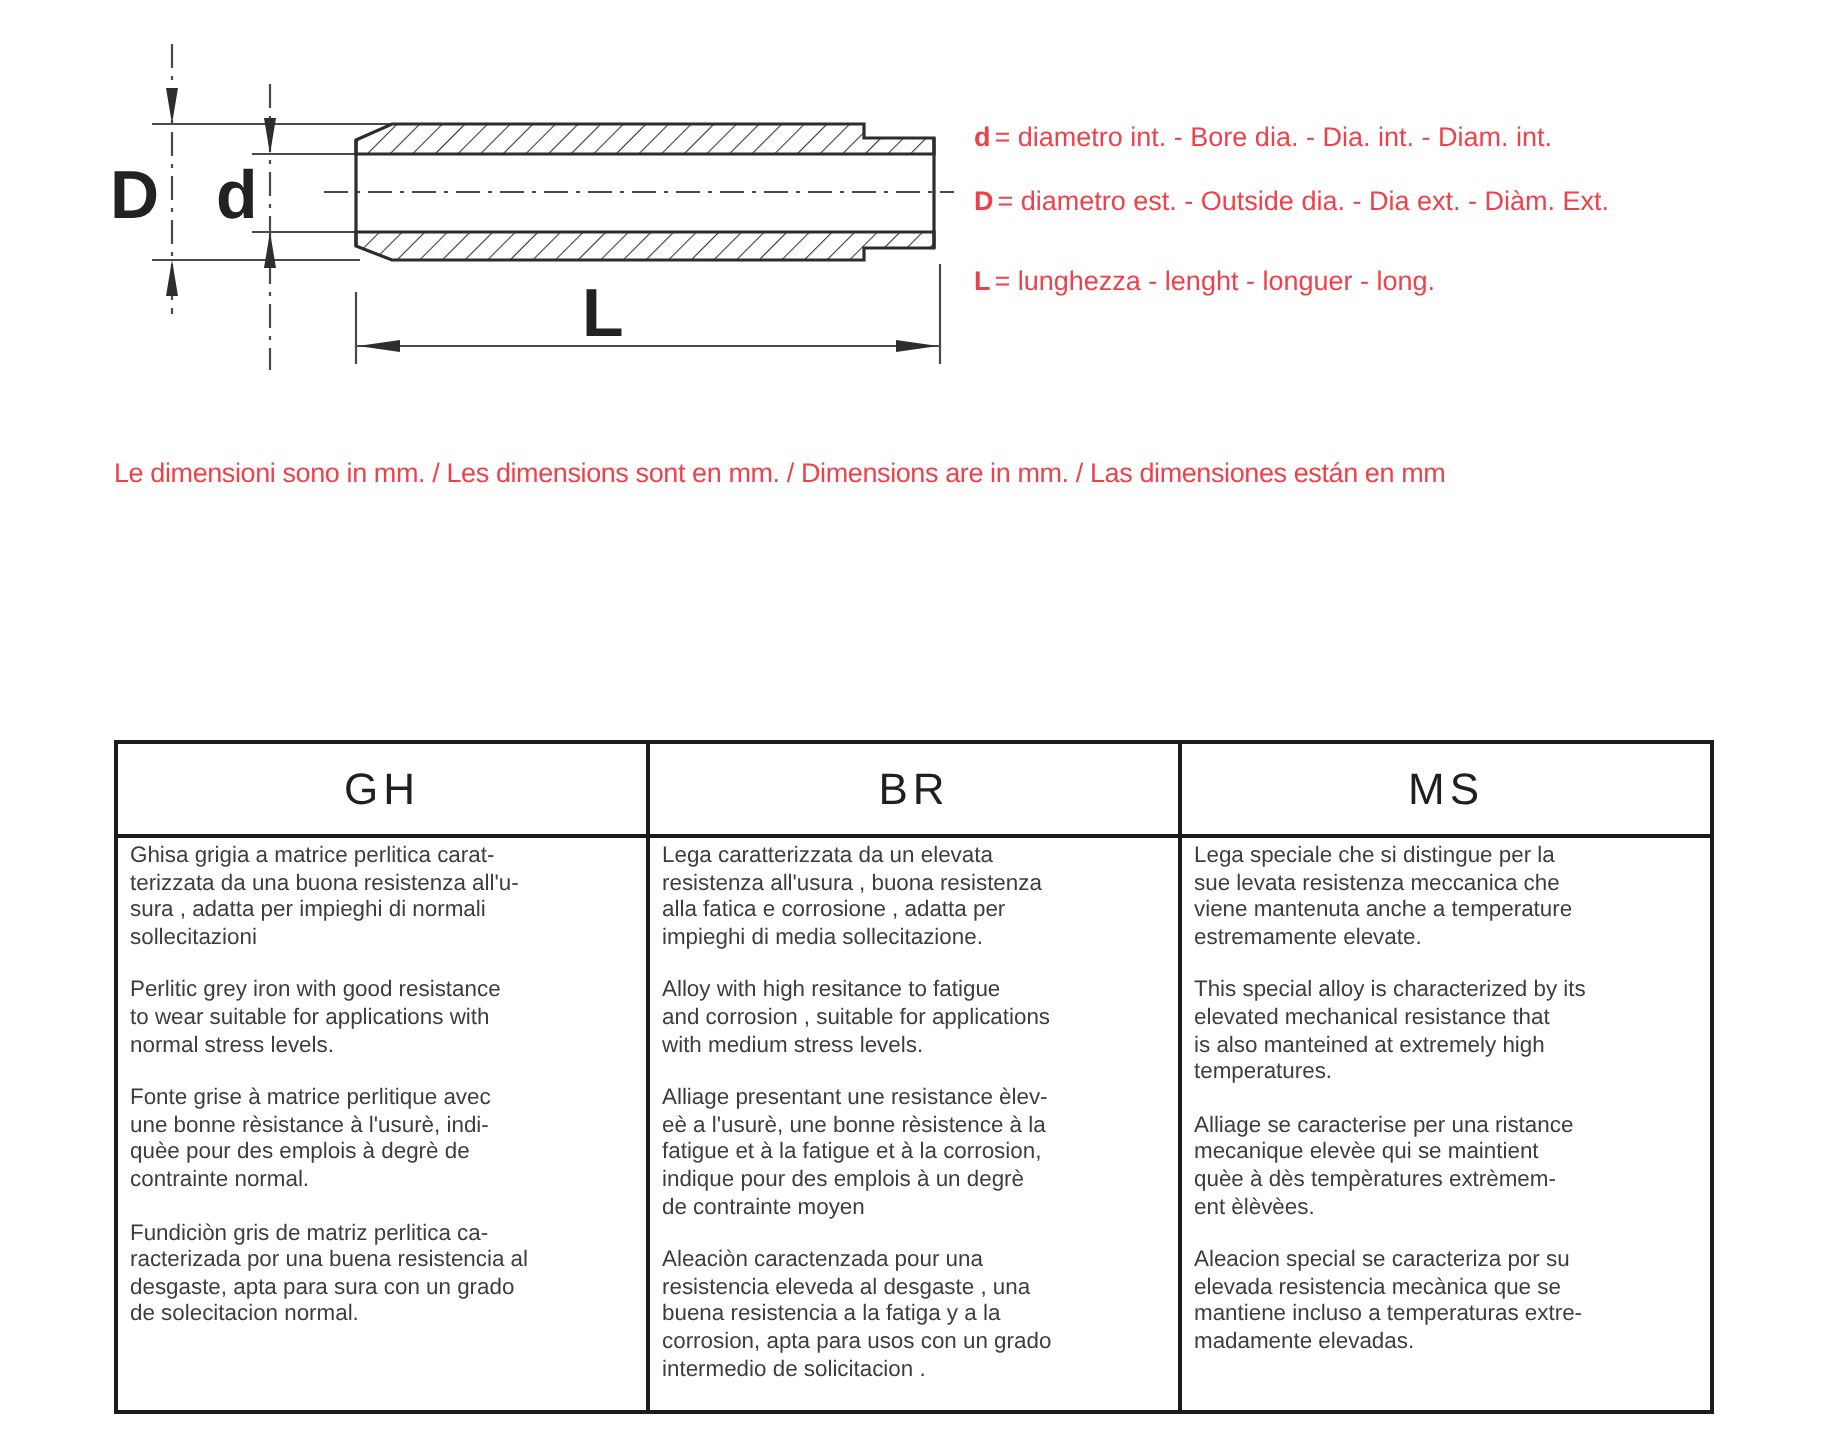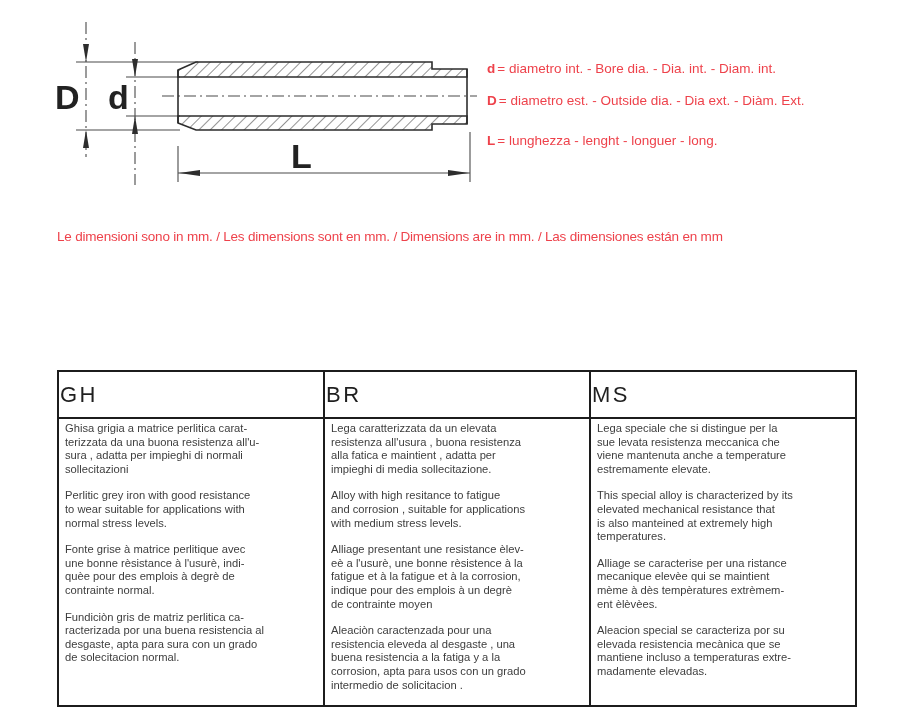--- a/index.html
+++ b/index.html
@@ -26,21 +26,21 @@
   
   table.materials{
     position:absolute;left:57px;top:370px;
     width:800px;border-collapse:collapse;table-layout:fixed;
     background:#fff;
   }
   table.materials th{
     height:43px;
     border:2px solid #1c1c1c;
     font-size:22px;font-weight:normal;letter-spacing:2.5px;
-    color:#1f1f1f;text-align:left;vertical-align:middle;
+    color:#1f1f1f;text-align:center;vertical-align:middle;
   }
   table.materials td{
     height:281px;
     border:2px solid #1c1c1c;
     vertical-align:top;
     padding:3px 16px 0 6px;
     font-size:11.2px;line-height:13.6px;color:#3d3d3d;
   }
   table.materials td p{
     margin:0 0 13px 0;
@@ -133,21 +133,21 @@
 quèe pour des emplois à degrè de
 contrainte normal.</p>
           <p>Fundiciòn gris de matriz perlitica ca-
 racterizada por una buena resistencia al
 desgaste, apta para sura con un grado
 de solecitacion normal.</p>
         </td>
         <td>
           <p>Lega caratterizzata da un elevata
 resistenza all'usura , buona resistenza
-alla fatica e maintient , adatta per
+alla fatica e corrosione , adatta per
 impieghi di media sollecitazione.</p>
           <p>Alloy with high resitance to fatigue
 and corrosion , suitable for applications
 with medium stress levels.</p>
           <p>Alliage presentant une resistance èlev-
 eè a l'usurè, une bonne rèsistence à la
 fatigue et à la fatigue et à la corrosion,
 indique pour des emplois à un degrè
 de contrainte moyen</p>
           <p>Aleaciòn caractenzada pour una
@@ -160,21 +160,21 @@
           <p>Lega speciale che si distingue per la
 sue levata resistenza meccanica che
 viene mantenuta anche a temperature
 estremamente elevate.</p>
           <p>This special alloy is characterized by its
 elevated mechanical resistance that
 is also manteined at extremely high
 temperatures.</p>
           <p>Alliage se caracterise per una ristance
 mecanique elevèe qui se maintient
-mème à dès tempèratures extrèmem-
+quèe à dès tempèratures extrèmem-
 ent èlèvèes.</p>
           <p>Aleacion special se caracteriza por su
 elevada resistencia mecànica que se
 mantiene incluso a temperaturas extre-
 madamente elevadas.</p>
         </td>
       </tr>
     </tbody>
   </table>
 

